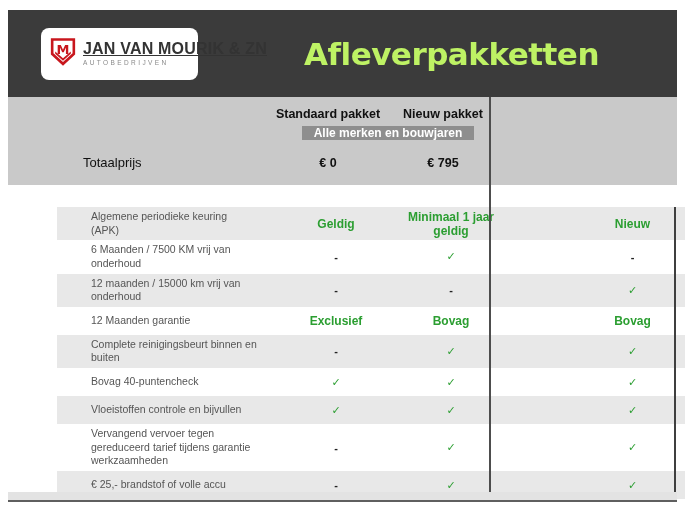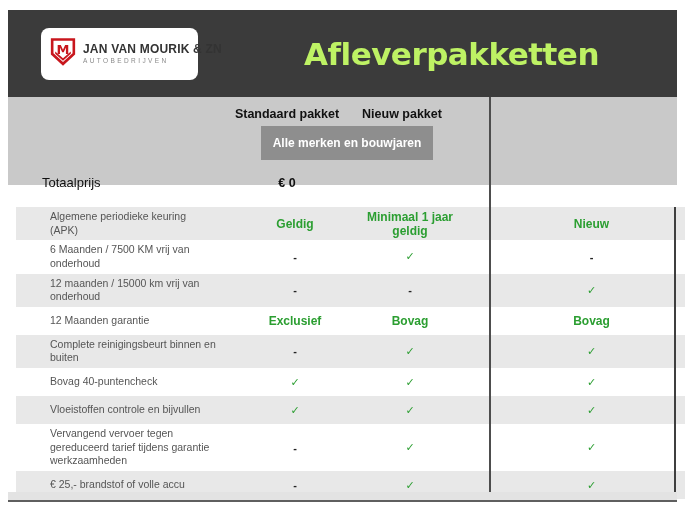--- a/index.html
+++ b/index.html
@@ -15,41 +15,41 @@
   .header {
     position:absolute; left:8px; top:10px; width:669px; height:87px;
     background:#3b3b3b; display:flex; align-items:center;
   }
   .logo-box {
     margin-left:33px; width:157px; height:52px; background:#ffffff;
     border-radius:8px; display:flex; align-items:center; box-sizing:border-box;
     padding-left:9px; flex:0 0 auto;
   }
   .logo-text { margin-left:7px; line-height:1; }
-  .logo-name { font-size:12px; font-weight:bold; color:#333333; letter-spacing:0.2px; white-space:nowrap; }
+  .logo-name { font-size:16px; font-weight:bold; color:#333333; letter-spacing:0.2px; white-space:nowrap;text-decoration:underline; }
   .logo-sub { font-size:6.5px; color:#8a8a8a; letter-spacing:2.4px; margin-top:3px; white-space:nowrap; }
   .title-wrap { flex:1; text-align:center; padding-left:28px; }
   .title {
     color:#bef264; font-size:31px; font-weight:bold; letter-spacing:-0.5px;
     font-family:"DejaVu Sans","Liberation Sans",sans-serif;
   }
 
   
-  .cols { display:grid; grid-template-columns:224px 110px 120px 28px 187px; }
+  .cols { display:grid; grid-template-columns:224px 110px 120px 28px 187px;margin-left:41px; }
 
   
   .band {
     position:absolute; left:8px; top:97px; width:669px; height:88px;
     background:#c9c9c9; box-sizing:border-box; padding-top:10px;
   }
   .pkg-h { text-align:center; font-weight:bold; font-size:12.5px; color:#111111; }
   .badges { margin-top:5px; }
   .badge {
     background:#8e8e8e; color:#ffffff; font-weight:bold; font-size:12px;
-    text-align:center; padding:10px 0; justify-self:center;
+    text-align:center; padding:0 0; justify-self:center;
   }
   .badge-ab { grid-column:2 / 4; width:172px; }
   .badge-ex { grid-column:5; width:148px; }
   .totaal { margin-top:15px; align-items:center; }
   .totaal-label { padding-left:34px; font-size:13px; font-weight:normal; color:#111111; }
   .price { text-align:center; font-size:12.5px; font-weight:bold; color:#111111; }
   .price-ex { grid-column:5; }
 
   
   .rows { position:absolute; left:16px; top:207px; width:669px; }
@@ -106,20 +106,21 @@
       <div class="pkg-h">Nieuw pakket</div>
       <div></div>
     </div>
     <div class="cols badges">
       <div></div>
       <div class="badge badge-ab">Alle merken en bouwjaren</div>
     </div>
     <div class="cols totaal">
       <div class="totaal-label">Totaalprijs</div>
       <div class="price">€ 0</div>
+      <div class="price">€ 795</div>
       <div></div>
     </div>
   </div>
 
   <div class="rows">
       <div class="frow cols">
         <div class="fcell label">Algemene periodieke keuring (APK)</div>
         <div class="fcell val val-text">Geldig</div>
         <div class="fcell val val-text">Minimaal 1 jaar geldig</div>
         <div class="fcell val val-text">Nieuw</div>

